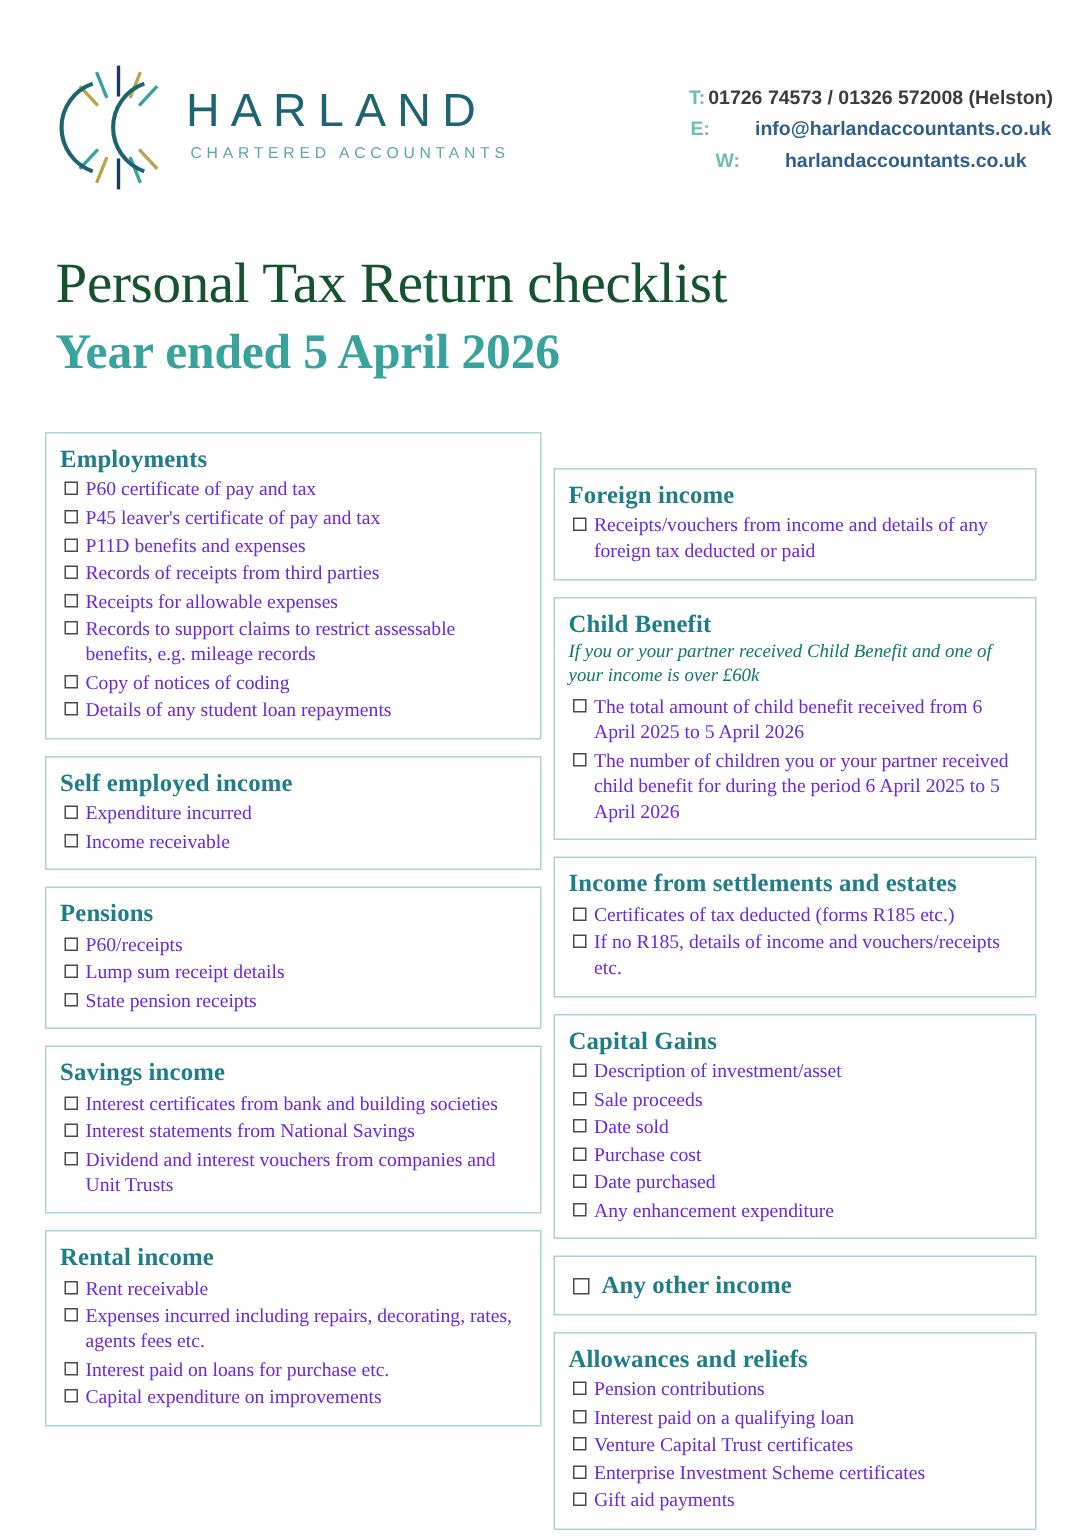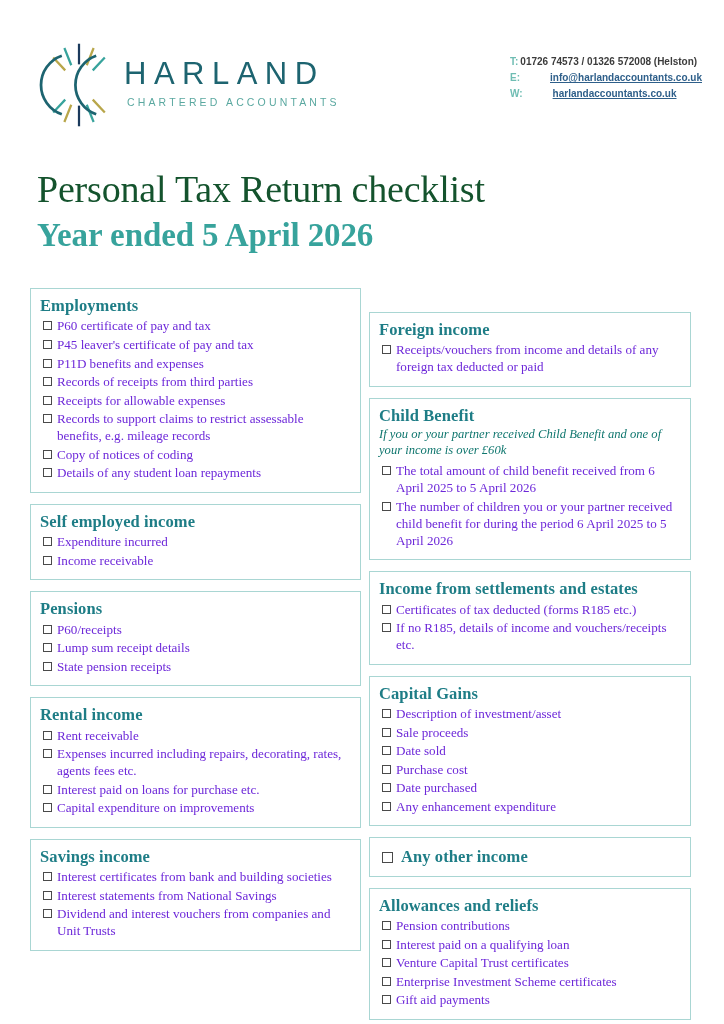--- a/index.html
+++ b/index.html
@@ -56,36 +56,35 @@
     margin-top: 5px;
     margin-left: 3px;
     font-weight: 400;
   }
 
   #contact-block {
     position: absolute;
     right: 22px;
     top: 54px;
     font-family: "Liberation Sans", sans-serif;
-    font-size: 10px;
+    font-size: 13px;
     line-height: 1.62;
     color: #3c3c3c;
-    text-align: left;
+    text-align: center;
     white-space: nowrap;
   }
   .contact-row { display: block; }
   .contact-key {
     color: #6fbdb3;
     font-weight: bold;
     margin-right: 2px;
   }
   .contact-val { color: #3c3c3c; font-weight: bold; }
   .contact-link {
     color: #2e5f8a;
-    text-decoration: underline;
     font-weight: bold;
     padding-left: 28px;
   }
 
   
   #title-block {
     position: absolute;
     left: 37px;
     top: 168px;
     width: 640px;
@@ -299,54 +298,54 @@
             <span class="cbox"></span>
             <span class="item-text">Lump sum receipt details</span>
           </li>
           <li>
             <span class="cbox"></span>
             <span class="item-text">State pension receipts</span>
           </li>
         </ul>
       </div>
       <div class="section-box">
+        <div class="section-title">Savings income</div>
+        <ul class="check-list">
+          <li>
+            <span class="cbox"></span>
+            <span class="item-text">Interest certificates from bank and building societies</span>
+          </li>
+          <li>
+            <span class="cbox"></span>
+            <span class="item-text">Interest statements from National Savings</span>
+          </li>
+          <li>
+            <span class="cbox"></span>
+            <span class="item-text">Dividend and interest vouchers from companies and Unit Trusts</span>
+          </li>
+        </ul>
+      </div>
+      <div class="section-box">
         <div class="section-title">Rental income</div>
         <ul class="check-list">
           <li>
             <span class="cbox"></span>
             <span class="item-text">Rent receivable</span>
           </li>
           <li>
             <span class="cbox"></span>
             <span class="item-text">Expenses incurred including repairs, decorating, rates, agents fees etc.</span>
           </li>
           <li>
             <span class="cbox"></span>
             <span class="item-text">Interest paid on loans for purchase etc.</span>
           </li>
           <li>
             <span class="cbox"></span>
             <span class="item-text">Capital expenditure on improvements</span>
-          </li>
-        </ul>
-      </div>
-      <div class="section-box">
-        <div class="section-title">Savings income</div>
-        <ul class="check-list">
-          <li>
-            <span class="cbox"></span>
-            <span class="item-text">Interest certificates from bank and building societies</span>
-          </li>
-          <li>
-            <span class="cbox"></span>
-            <span class="item-text">Interest statements from National Savings</span>
-          </li>
-          <li>
-            <span class="cbox"></span>
-            <span class="item-text">Dividend and interest vouchers from companies and Unit Trusts</span>
           </li>
         </ul>
       </div>
     </div>
   <div class="column" id="col-right">
       <div class="section-box">
         <div class="section-title">Foreign income</div>
         <ul class="check-list">
           <li>
             <span class="cbox"></span>

